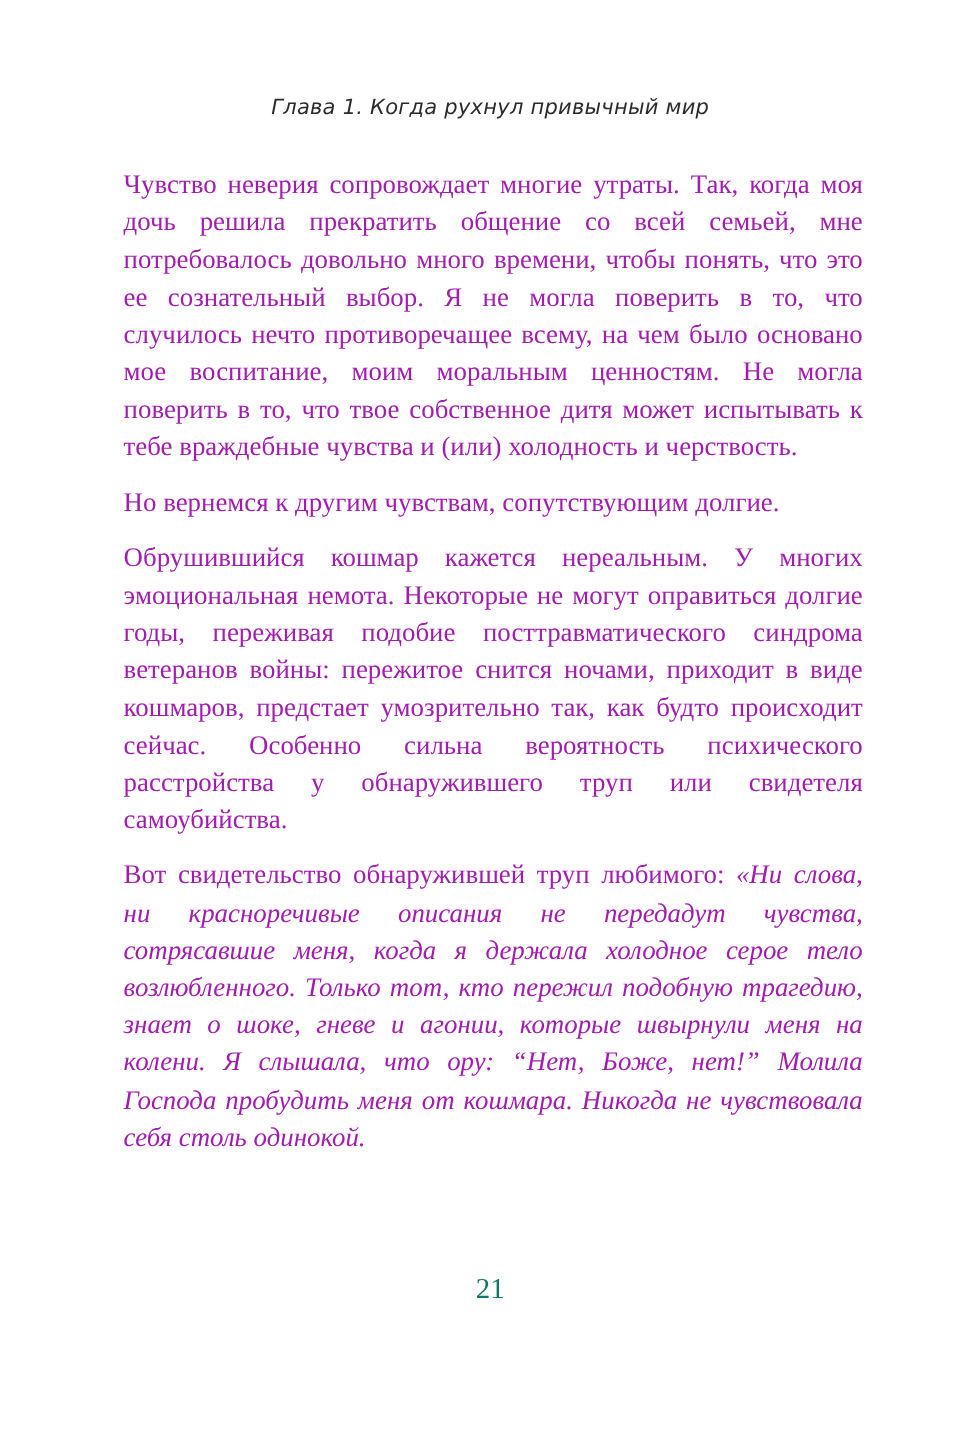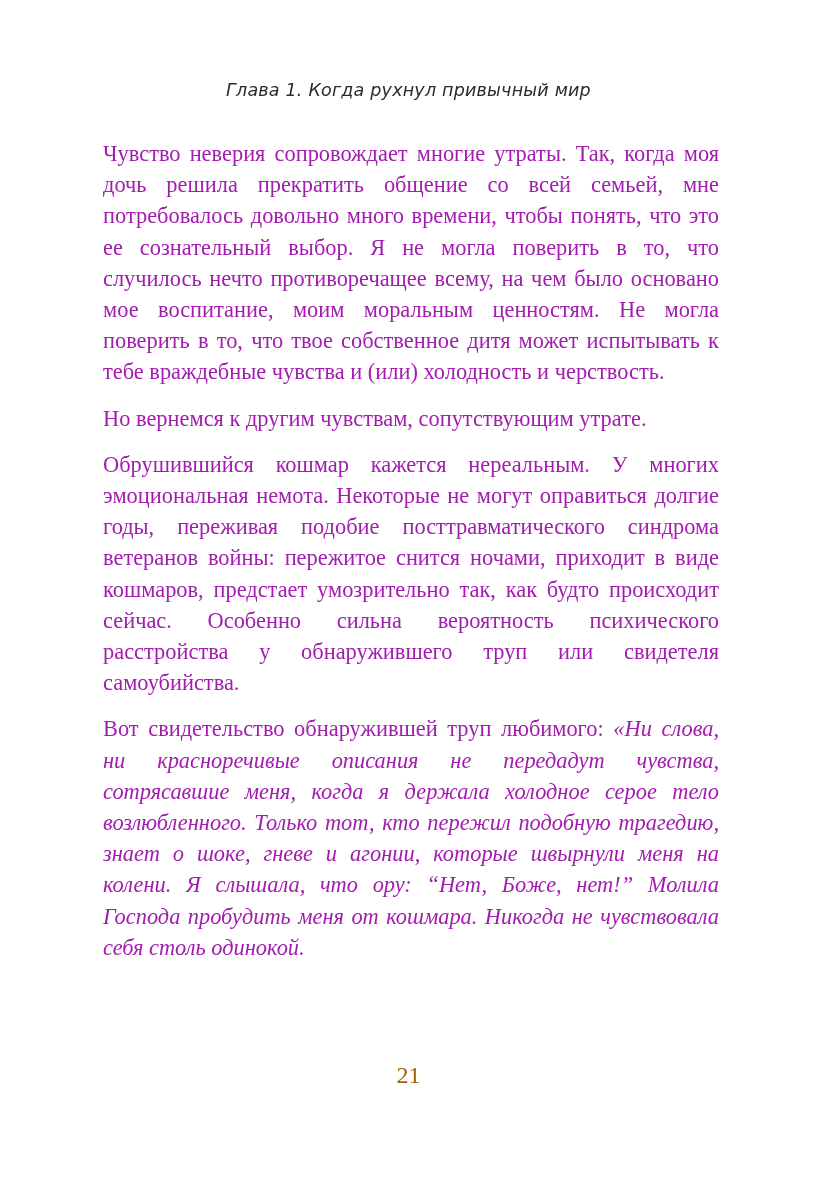--- a/index.html
+++ b/index.html
@@ -56,35 +56,35 @@
     margin-top: 31px;
   }
   .folio {
     position: absolute;
     top: 1062px;
     left: 0;
     width: 817px;
     text-align: center;
     font-family: "Liberation Serif", "DejaVu Serif", serif;
     font-size: 24px;
-    color: #a16207;
+    color: #0f766e;
   }
 </style>
 </head>
 <body>
 
 <div class="page">
 
   <div class="running-head">Глава 1. Когда рухнул привычный мир</div>
 
   <div class="text-block">
 
     <p class="para">Чувство неверия сопровождает многие утраты. Так, когда моя дочь решила прекратить общение со всей семьей, мне потребовалось довольно много времени, чтобы понять, что это ее сознательный выбор. Я не могла поверить в то, что случилось нечто противоречащее всему, на чем было основано мое воспитание, моим моральным ценностям. Не могла поверить в то, что твое собственное дитя может испытывать к тебе враждебные чувства и (или) холодность и черствость.</p>
 
-    <p class="para">Но вернемся к другим чувствам, сопутствующим утрате.</p>
+    <p class="para">Но вернемся к другим чувствам, сопутствующим долгие.</p>
 
 
     <p class="para">Обрушившийся кошмар кажется нереальным. У многих эмоциональная немота. Некоторые не могут оправиться долгие годы, переживая подобие посттравматического синдрома ветеранов войны: пережитое снится ночами, приходит в виде кошмаров, предстает умозрительно так, как будто происходит сейчас. Особенно сильна вероятность психического расстройства у обнаружившего труп или свидетеля самоубийства.</p>
 
     <p class="para"><span>Вот свидетельство обнаружившей труп любимого: </span><i>«Ни слова, ни красноречивые описания не передадут чувства, сотрясавшие меня, когда я держала холодное серое тело возлюбленного. Только тот, кто пережил подобную трагедию, знает о шоке, гневе и агонии, которые швырнули меня на колени. Я слышала, что ору: “Нет, Боже, нет!” Молила Господа пробудить меня от кошмара. Никогда не чувствовала себя столь одинокой.</i></p>
 
   </div>
 
   <div class="folio">21</div>
 

